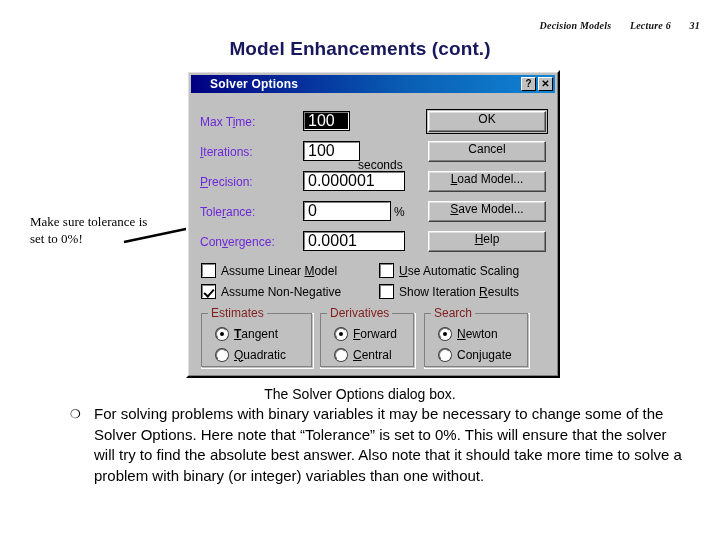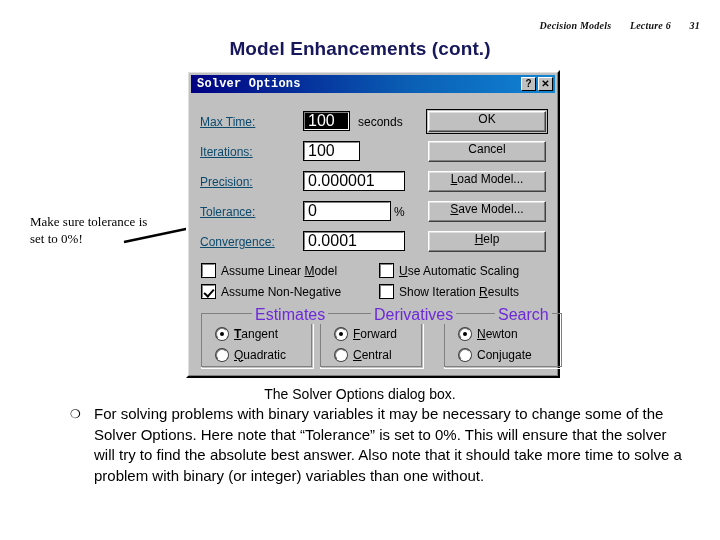--- a/index.html
+++ b/index.html
@@ -62,43 +62,42 @@
   }
 
   #titlebar {
     position:absolute; left:3px; top:3px;
     width:364px; height:18px;
     background:linear-gradient(to right,#000082 0%,#0a5fb4 60%,#1184d4 100%);
     display:flex; align-items:center;
   }
   #titlebar-text {
     color:#ffffff; font-weight:bold; font-size:12px;
-    margin-left:6px; letter-spacing:0.2px;
-    font-family:Liberation Mono, monospace;
+    margin-left:19px; letter-spacing:0.2px;
+    font-family:Liberation Sans, sans-serif;
     white-space:nowrap;
   }
   .titlebar-spacer { flex:1; }
   .tb-btn {
     width:15px; height:14px; margin-right:2px;
     background:#c0c0c0;
     border-top:1px solid #ffffff; border-left:1px solid #ffffff;
     border-right:1px solid #000000; border-bottom:1px solid #000000;
     font-size:10px; font-weight:bold; color:#000;
     display:flex; align-items:center; justify-content:center;
     line-height:1; box-sizing:border-box;
     font-family:"Liberation Sans", sans-serif;
   }
 
   
   .field-row { position:absolute; left:12px; height:20px; }
   .field-label {
     position:absolute; left:0; top:3px;
-    font-size:12px; color:#0c4a6e; white-space:nowrap;
-    font-family:"Liberation Sans", sans-serif;
-    text-decoration:underline;
+    font-size:12px; color:#6d28d9; white-space:nowrap;
+    font-family:"Liberation Sans", sans-serif;
   }
   .field-label u { text-decoration:underline; }
 
   .txtbox {
     position:absolute; top:0; height:18px;
     background:#ffffff; box-sizing:border-box;
     border-top:1px solid #808080; border-left:1px solid #808080;
     border-right:1px solid #ffffff; border-bottom:1px solid #ffffff;
     outline:1px solid #000000; outline-offset:0px;
     font-size:16px; color:#000; line-height:16px;
@@ -149,23 +148,22 @@
     position:absolute; box-sizing:border-box;
     border:1px solid #ffffff;
   }
   .groupbox .gbinner {
     position:absolute; left:-1px; top:-1px; right:1px; bottom:1px;
     border:1px solid #808080; pointer-events:none;
   }
   .gblegend {
     position:absolute; left:6px; top:-8px;
     background:#c0c0c0; padding:0 3px;
-    font-size:16px; color:#6d28d9; z-index:2;
-    font-family:"Liberation Sans", sans-serif;
-    margin-left:44px;
+    font-size:12px; color:#7f1d1d; z-index:2;
+    font-family:"Liberation Sans", sans-serif;
   }
   .rbrow { position:absolute; height:15px; display:flex; align-items:center; }
   .radio {
     width:12px; height:12px; border-radius:50%;
     background:#ffffff; box-sizing:border-box;
     border-top:1px solid #808080; border-left:1px solid #808080;
     border-right:1px solid #ffffff; border-bottom:1px solid #ffffff;
     box-shadow:0 0 0 1px #404040;
     position:relative; margin-right:6px; flex:none;
   }
@@ -226,21 +224,21 @@
   <div id="titlebar">
     <div id="titlebar-text">Solver Options</div>
     <div class="titlebar-spacer"></div>
     <div class="tb-btn">?</div>
     <div class="tb-btn">✕</div>
   </div>
 
   <div class="field-row" style="top:40px;">
     <div class="field-label"><span>Max T</span><u>i</u><span>me:</span></div>
     <div class="txtbox selected" style="left:104px; width:45px;">100</div>
-    <div class="suffix" style="left:158px;">seconds</div>
+    <div class="suffix" style="left:158px;margin-top:43px;">seconds</div>
   </div>
 
   <div class="field-row" style="top:70px;">
     <div class="field-label"><span></span><u>I</u><span>terations:</span></div>
     <div class="txtbox" style="left:104px; width:55px;">100</div>
   </div>
 
   <div class="field-row" style="top:100px;">
     <div class="field-label"><span></span><u>P</u><span>recision:</span></div>
     <div class="txtbox" style="left:104px; width:100px;">0.000001</div>
@@ -299,34 +297,34 @@
     <div class="rbrow" style="left:14px; top:12px;">
       <div class="radio on"></div>
       <div class="rblabel"><b><u>T</u></b><span>angent</span></div>
     </div>
     <div class="rbrow" style="left:14px; top:33px;">
       <div class="radio"></div>
       <div class="rblabel"><u>Q</u><span>uadratic</span></div>
     </div>
   </div>
 
-  <div class="groupbox" style="left:132px; top:241px; width:104px; height:56px;">
+  <div class="groupbox" style="left:132px; top:241px; width:96px; height:56px;">
     <div class="gbinner"></div>
     <div class="gblegend">Derivatives</div>
     <div class="rbrow" style="left:14px; top:12px;">
       <div class="radio on"></div>
       <div class="rblabel"><u>F</u><span>orward</span></div>
     </div>
     <div class="rbrow" style="left:14px; top:33px;text-align:right;">
       <div class="radio"></div>
       <div class="rblabel"><u>C</u><span>entral</span></div>
     </div>
   </div>
 
-  <div class="groupbox" style="left:256px; top:241px; width:120px; height:56px;">
+  <div class="groupbox" style="left:236px; top:241px; width:106px; height:56px;">
     <div class="gbinner"></div>
     <div class="gblegend">Search</div>
     <div class="rbrow" style="left:14px; top:12px;text-align:right;">
       <div class="radio on"></div>
       <div class="rblabel"><u>N</u><span>ewton</span></div>
     </div>
     <div class="rbrow" style="left:14px; top:33px;">
       <div class="radio"></div>
       <div class="rblabel"><span>Con</span><u>j</u><span>ugate</span></div>
     </div>

